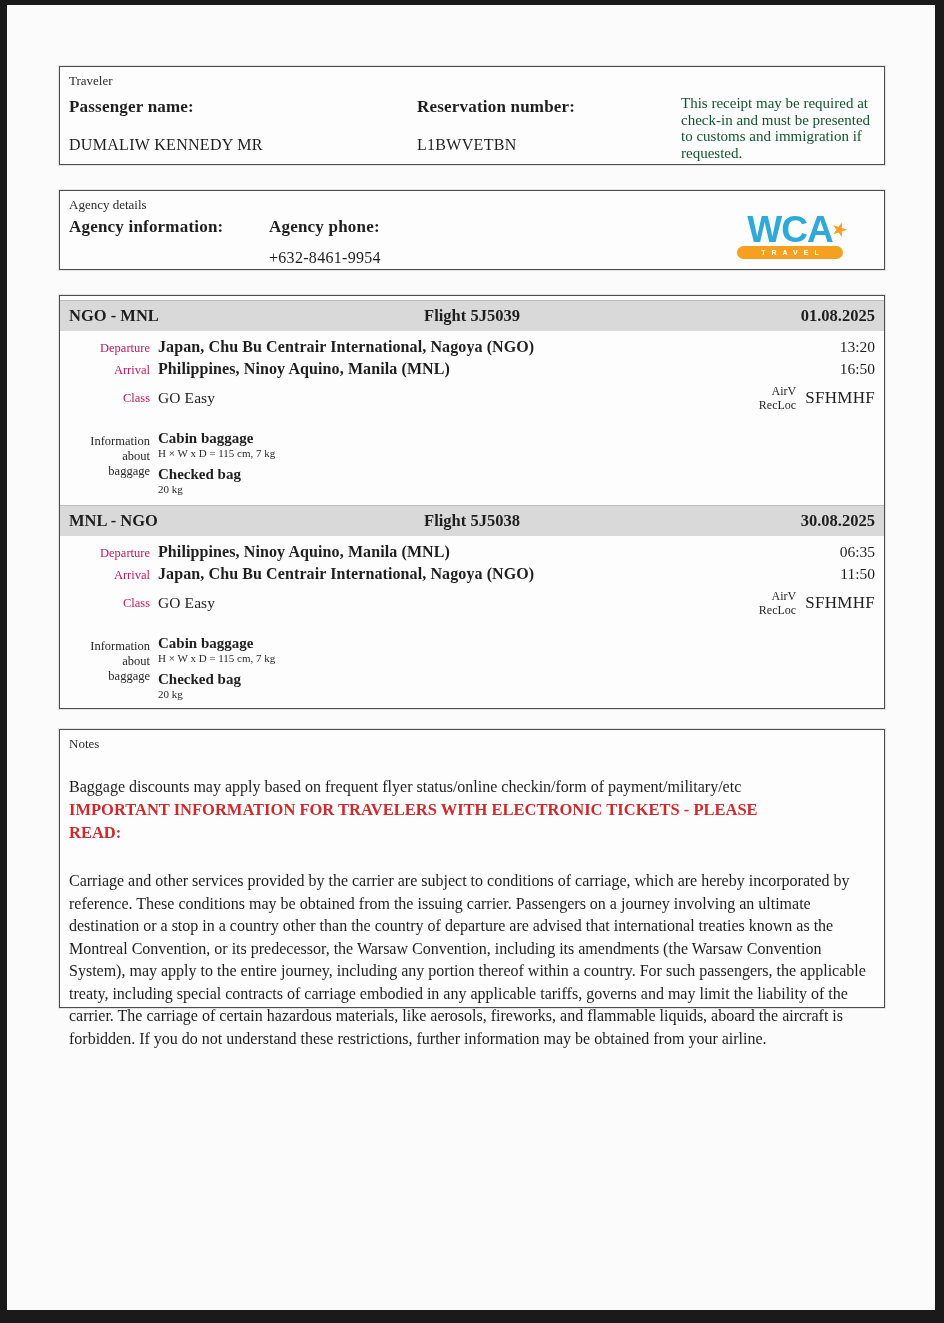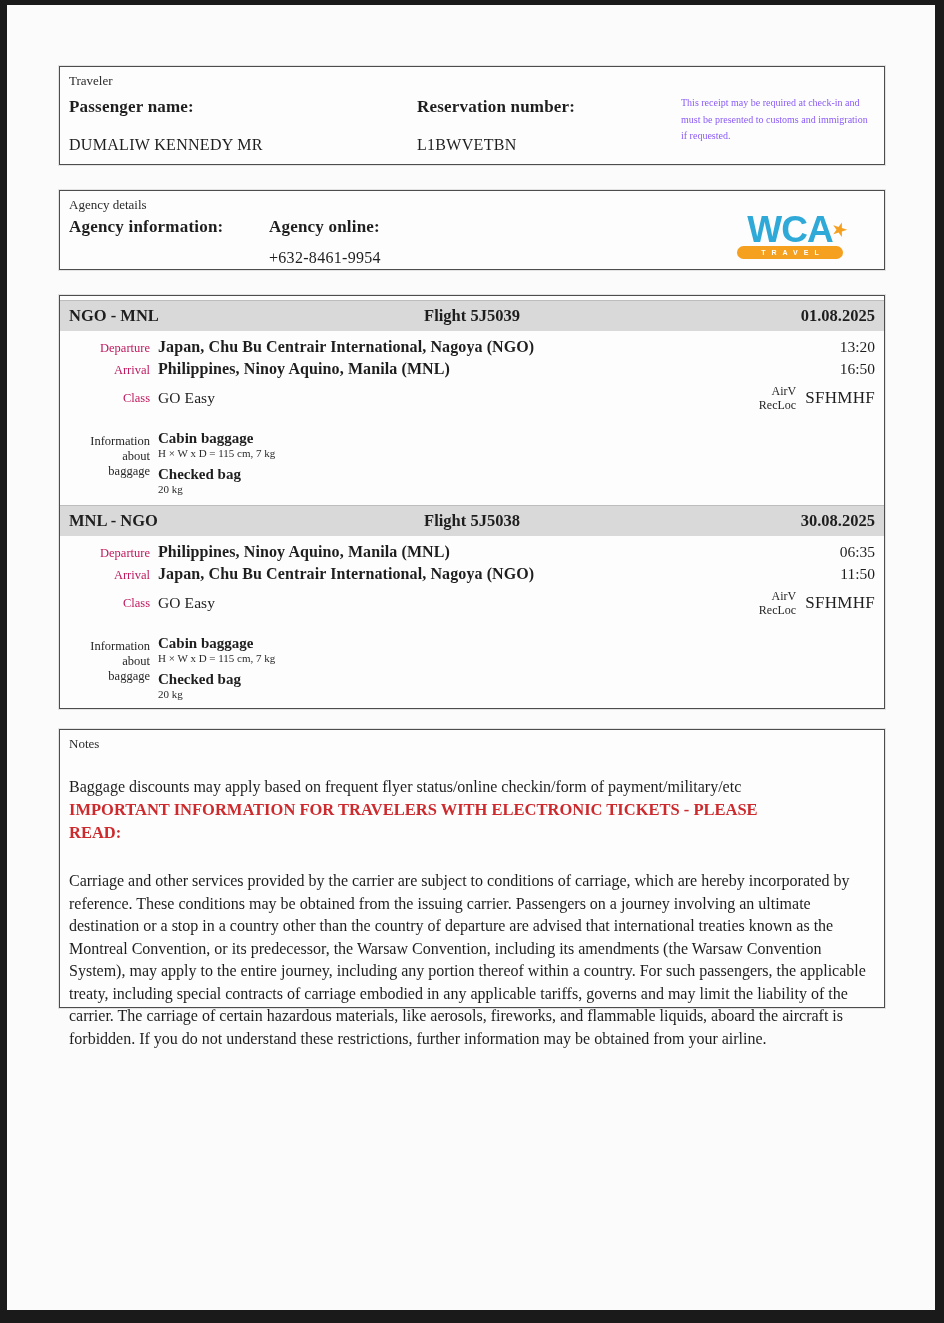--- a/index.html
+++ b/index.html
@@ -33,23 +33,23 @@
   
   .traveler-box { margin-top:61px; height:99px; }
   .trav-grid {
     display:grid;
     grid-template-columns:348px 264px 1fr;
     padding:8px 9px 0 9px;
   }
   .field-label { font-weight:bold; font-size:17px; letter-spacing:.2px; }
   .field-value { font-size:16px; margin-top:19px; letter-spacing:.3px; }
   .receipt-notice {
-    font-size:10px;
+    font-size:15px;
     line-height:16.5px;
-    color:#8b5cf6;
+    color:#14532d;
     padding-right:4px;
     margin-top:-2px;
   }
 
   
   .agency-box { margin-top:25px; height:80px; }
   .agency-grid {
     display:grid;
     grid-template-columns:200px 1fr 150px;
     padding:4px 9px 0 9px;
@@ -148,21 +148,21 @@
       </div>
       <div class="receipt-notice">This receipt may be required at check-in and must be presented to customs and immigration if requested.</div>
     </div>
   </section>
 
   <section class="box agency-box">
     <div class="box-label">Agency details</div>
     <div class="agency-grid">
       <div class="field-label">Agency information:</div>
       <div>
-        <div class="field-label">Agency online:</div>
+        <div class="field-label">Agency phone:</div>
         <div class="agency-phone-value">+632-8461-9954</div>
       </div>
       <div class="wca-logo">
         <div class="wca-word" style="color: rgb(47, 169, 216);">WCA</div>
         <span class="wca-star" style="color: rgb(245, 160, 31);">★</span>
         <div class="wca-pill" style="background: rgb(245, 160, 31);">TRAVEL</div>
       </div>
     </div>
   </section>
 

